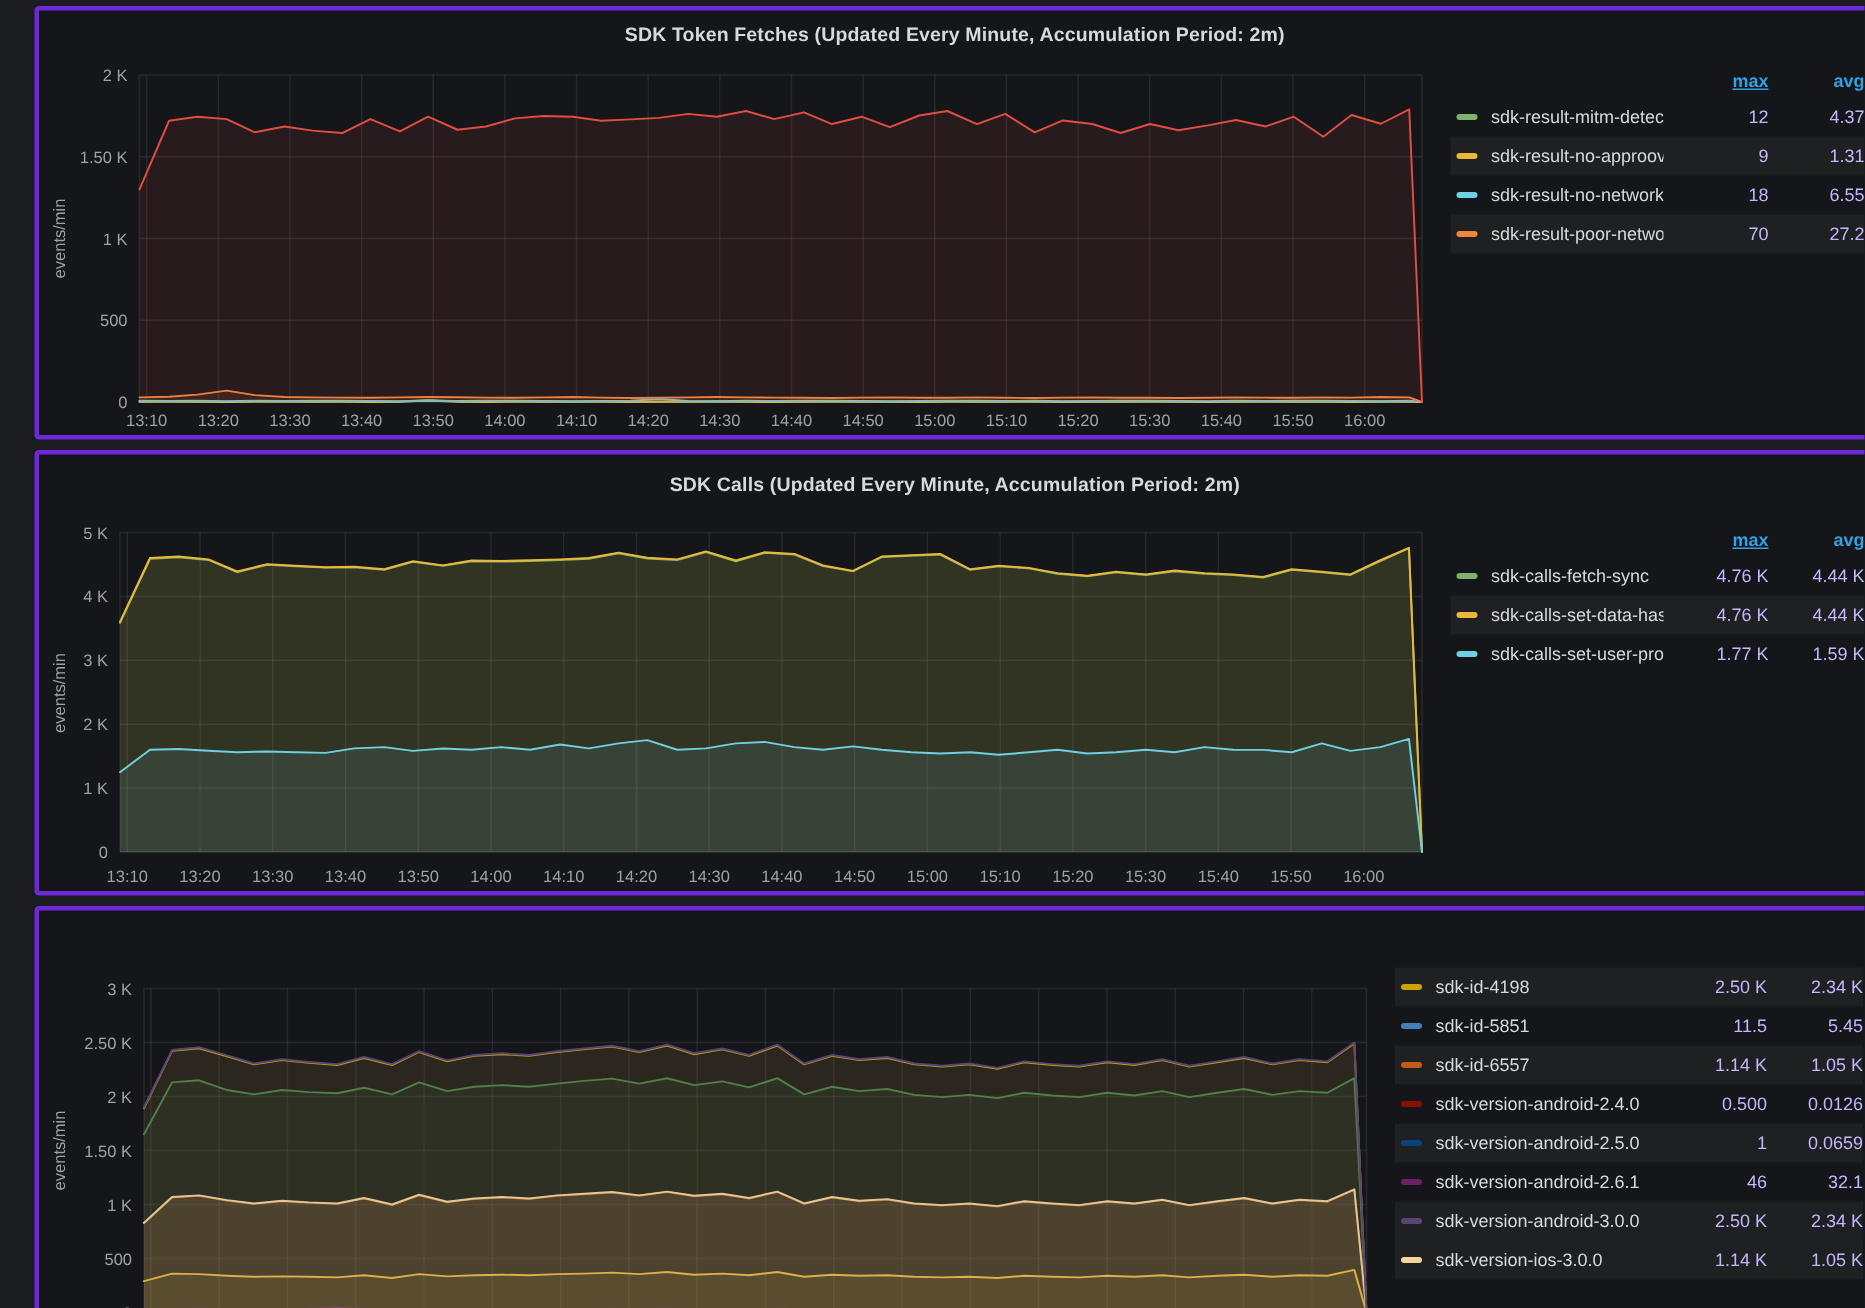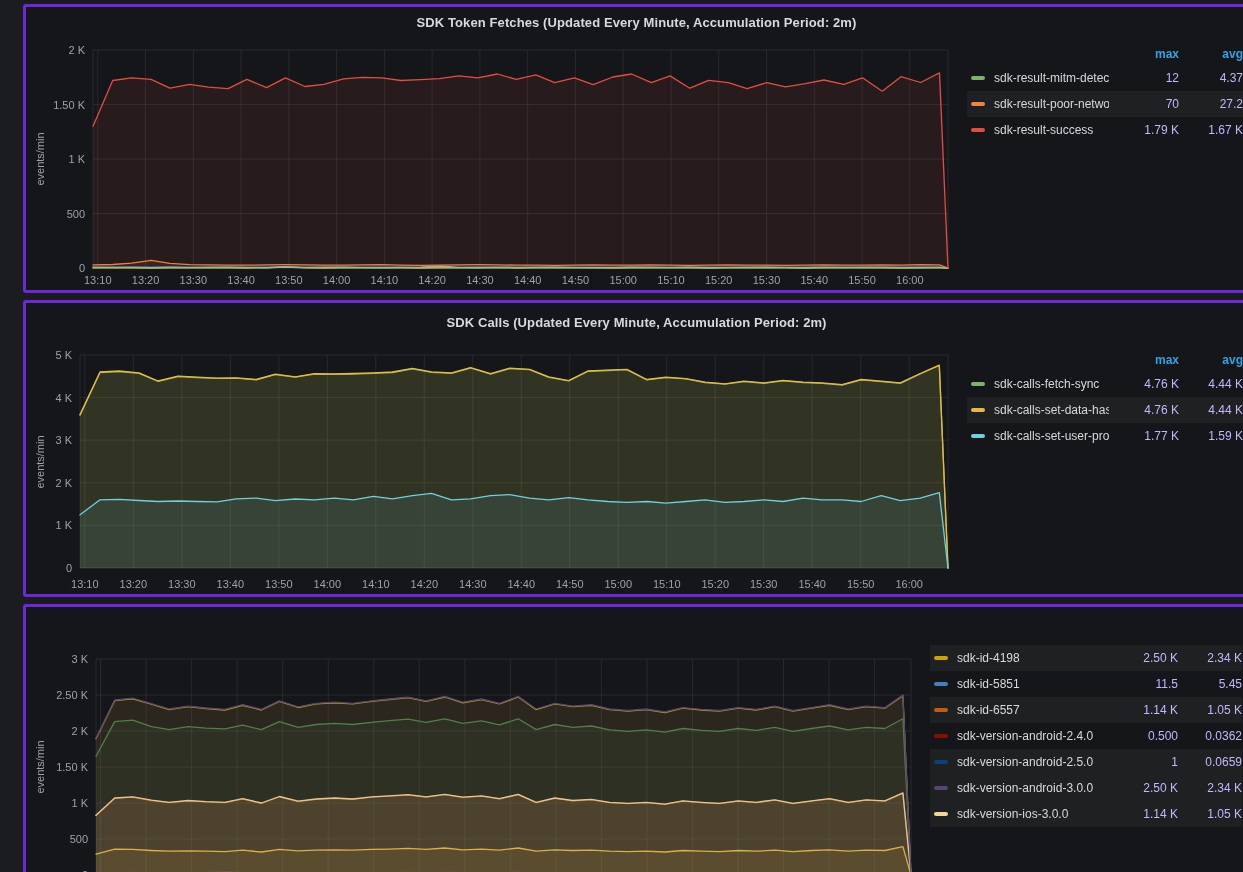--- a/index.html
+++ b/index.html
@@ -34,21 +34,21 @@
   .legend-header{display:flex;align-items:center;height:22px;font-weight:bold;color:#33A2E5;}
   .legend-header .sp{flex:1;}
   .legend-header .col{text-align:right;}
   .legend-row{display:flex;align-items:center;height:26px;cursor:pointer;}
   .legend-row.alt{background:rgba(255,255,255,0.045);}
   .legend-swatch{width:14px;height:4px;border-radius:2px;margin:0 9px 0 4px;flex:0 0 14px;}
   .legend-name{flex:1;overflow:hidden;white-space:nowrap;color:#d8d9da;}
   .legend-max,.legend-avg{text-align:right;color:#c4b5fd;}
   .legend-max{width:70px;}
   .legend-avg{width:64px;}
-  .legend-header .col.max{width:70px;}
+  .legend-header .col.max{width:70px;text-decoration:underline;}
   .legend-header .col.avg{width:64px;}
   .legend-scrollbar{
     position:absolute;width:4px;border-radius:2px;
     background:rgba(255,255,255,0.22);
   }
 </style>
 </head>
 <body>
 
 <div id="dashboard">
@@ -123,30 +123,36 @@
             <span class="col max">max</span>
             <span class="col avg">avg</span>
           </div>
           <div class="legend-row">
             <span class="legend-swatch" style="background: rgb(126, 178, 109);"></span>
             <span class="legend-name">sdk-result-mitm-detected</span>
             <span class="legend-max">12</span>
             <span class="legend-avg">4.37</span>
           </div>
           <div class="legend-row alt">
+            <span class="legend-swatch" style="background: rgb(234, 184, 57);"></span>
+            <span class="legend-name">sdk-result-no-approov</span>
+            <span class="legend-max">9</span>
+            <span class="legend-avg">1.31</span>
+          </div>
+          <div class="legend-row">
+            <span class="legend-swatch" style="background: rgb(110, 208, 224);"></span>
+            <span class="legend-name">sdk-result-no-network</span>
+            <span class="legend-max">18</span>
+            <span class="legend-avg">6.55</span>
+          </div>
+          <div class="legend-row alt">
             <span class="legend-swatch" style="background: rgb(239, 132, 60);"></span>
             <span class="legend-name">sdk-result-poor-network</span>
             <span class="legend-max">70</span>
             <span class="legend-avg">27.2</span>
-          </div>
-          <div class="legend-row">
-            <span class="legend-swatch" style="background: rgb(226, 77, 66);"></span>
-            <span class="legend-name">sdk-result-success</span>
-            <span class="legend-max">1.79 K</span>
-            <span class="legend-avg">1.67 K</span>
           </div>
         </div>
       </div>
   </section>
 
   <section class="panel p2">
     <h2 class="panel-title">SDK Calls (Updated Every Minute, Accumulation Period: 2m)</h2>
     <div class="mount">
         <svg width="935" height="297" class="chart-svg">
           <line x1="58.849162011173185" y1="52" x2="58.849162011173185" y2="265" stroke="rgba(255,255,255,0.08)" stroke-width="1"></line>
@@ -306,28 +312,34 @@
           <div class="legend-row alt">
             <span class="legend-swatch" style="background: rgb(193, 92, 23);"></span>
             <span class="legend-name">sdk-id-6557</span>
             <span class="legend-max">1.14 K</span>
             <span class="legend-avg">1.05 K</span>
           </div>
           <div class="legend-row">
             <span class="legend-swatch" style="background: rgb(137, 15, 2);"></span>
             <span class="legend-name">sdk-version-android-2.4.0</span>
             <span class="legend-max">0.500</span>
-            <span class="legend-avg">0.0362</span>
+            <span class="legend-avg">0.0126</span>
           </div>
           <div class="legend-row alt">
             <span class="legend-swatch" style="background: rgb(10, 67, 124);"></span>
             <span class="legend-name">sdk-version-android-2.5.0</span>
             <span class="legend-max">1</span>
             <span class="legend-avg">0.0659</span>
           </div>
+          <div class="legend-row">
+            <span class="legend-swatch" style="background: rgb(109, 31, 98);"></span>
+            <span class="legend-name">sdk-version-android-2.6.1</span>
+            <span class="legend-max">46</span>
+            <span class="legend-avg">32.1</span>
+          </div>
           <div class="legend-row alt">
             <span class="legend-swatch" style="background: rgb(88, 68, 119);"></span>
             <span class="legend-name">sdk-version-android-3.0.0</span>
             <span class="legend-max">2.50 K</span>
             <span class="legend-avg">2.34 K</span>
           </div>
           <div class="legend-row alt">
             <span class="legend-swatch" style="background: rgb(244, 213, 152);"></span>
             <span class="legend-name">sdk-version-ios-3.0.0</span>
             <span class="legend-max">1.14 K</span>

